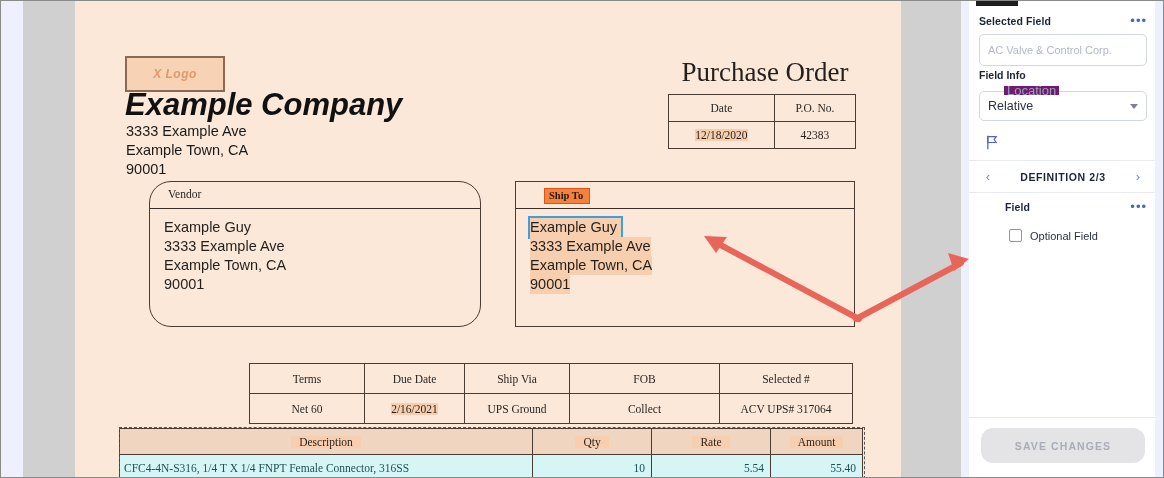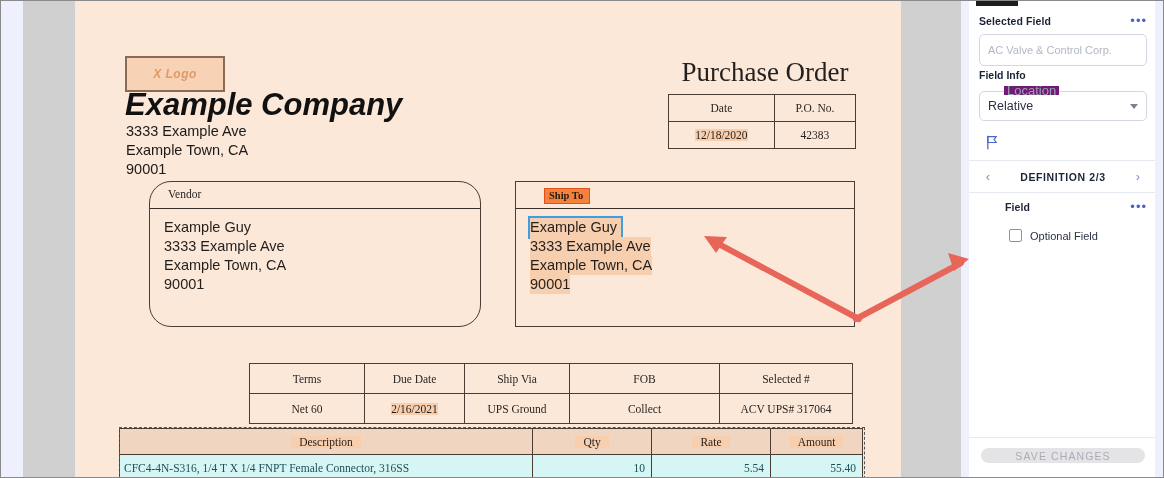--- a/index.html
+++ b/index.html
@@ -382,28 +382,28 @@
   .panel-bottom {
     position: absolute;
     left: 0; bottom: 0;
     width: 100%;
     padding: 10px 12px 12px 12px;
     box-sizing: border-box;
     border-top: 1px solid #e7e9f0;
     background: #fff;
   }
   .save-btn {
-    height: 15px;
+    height: 35px;
     background: #e4e4e6;
     border-radius: 12px;
     display: flex;
     align-items: center;
     justify-content: center;
     font-size: 10.5px;
-    font-weight: normal;
+    font-weight: bold;
     letter-spacing: 1.1px;
     color: #a9adb8;
     cursor: default;
   }
 
   .top-nub {
     position: absolute;
     left: 975px; top: 0;
     width: 42px; height: 5px;
     background: #1d1d1f;

